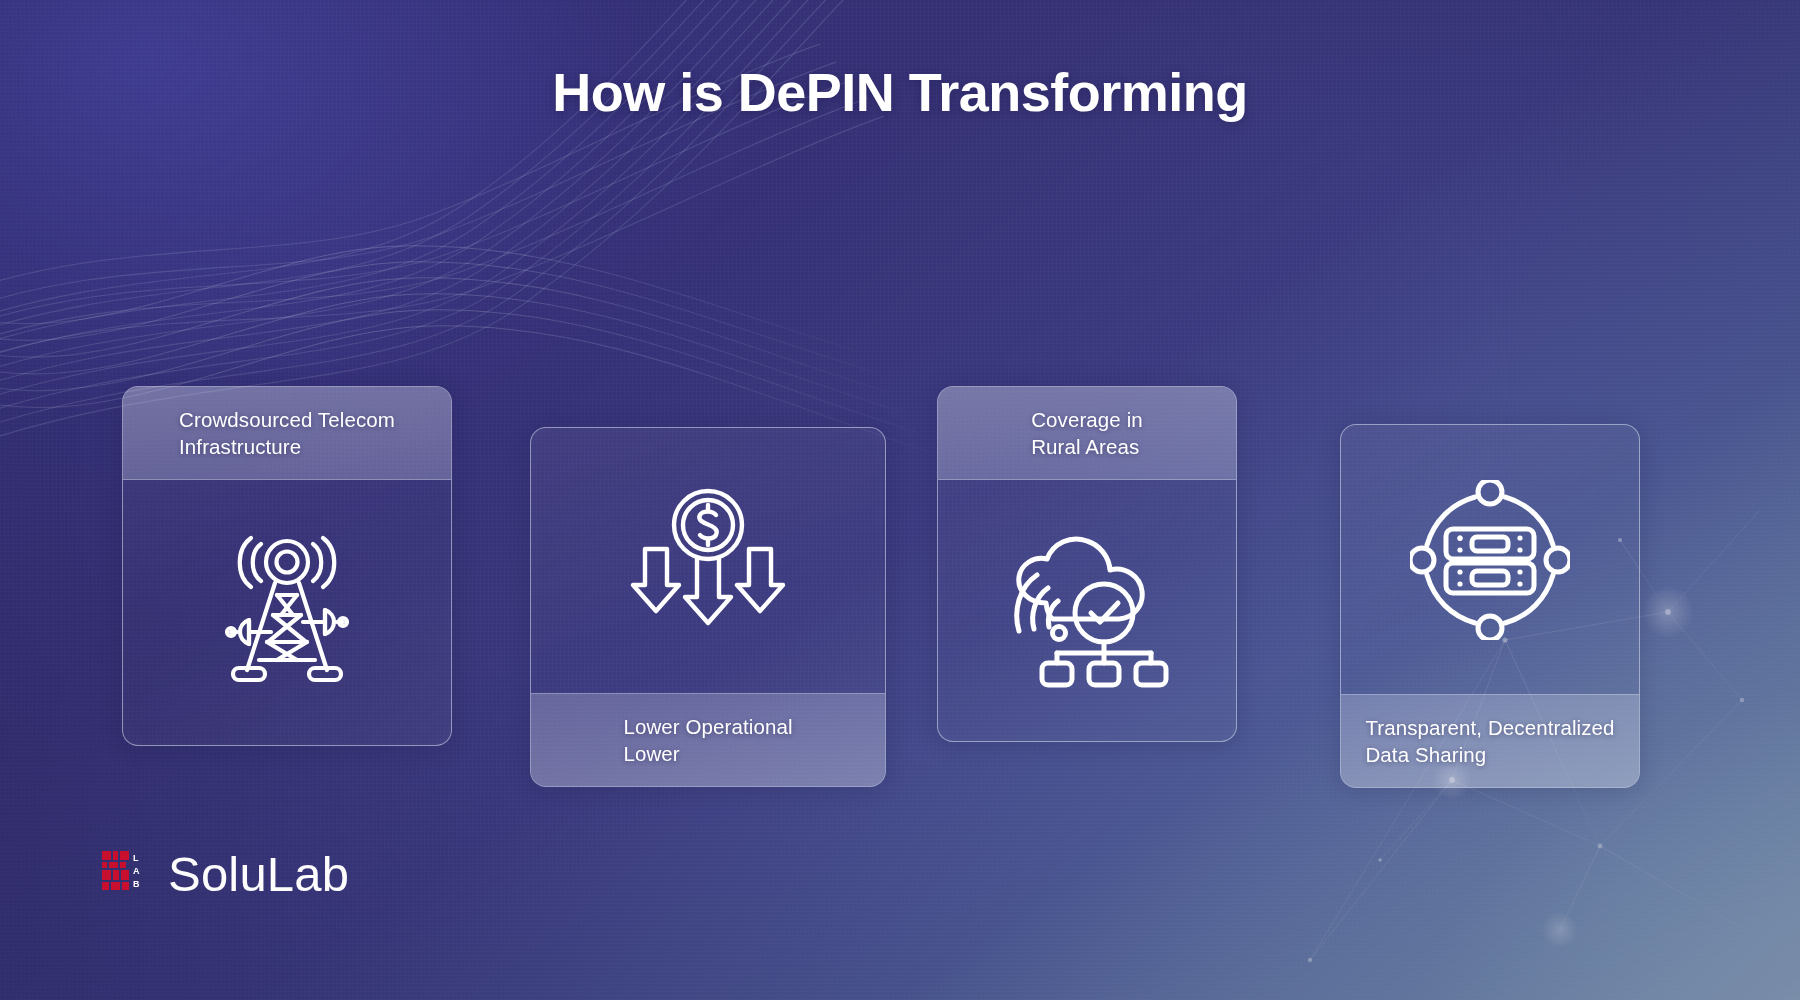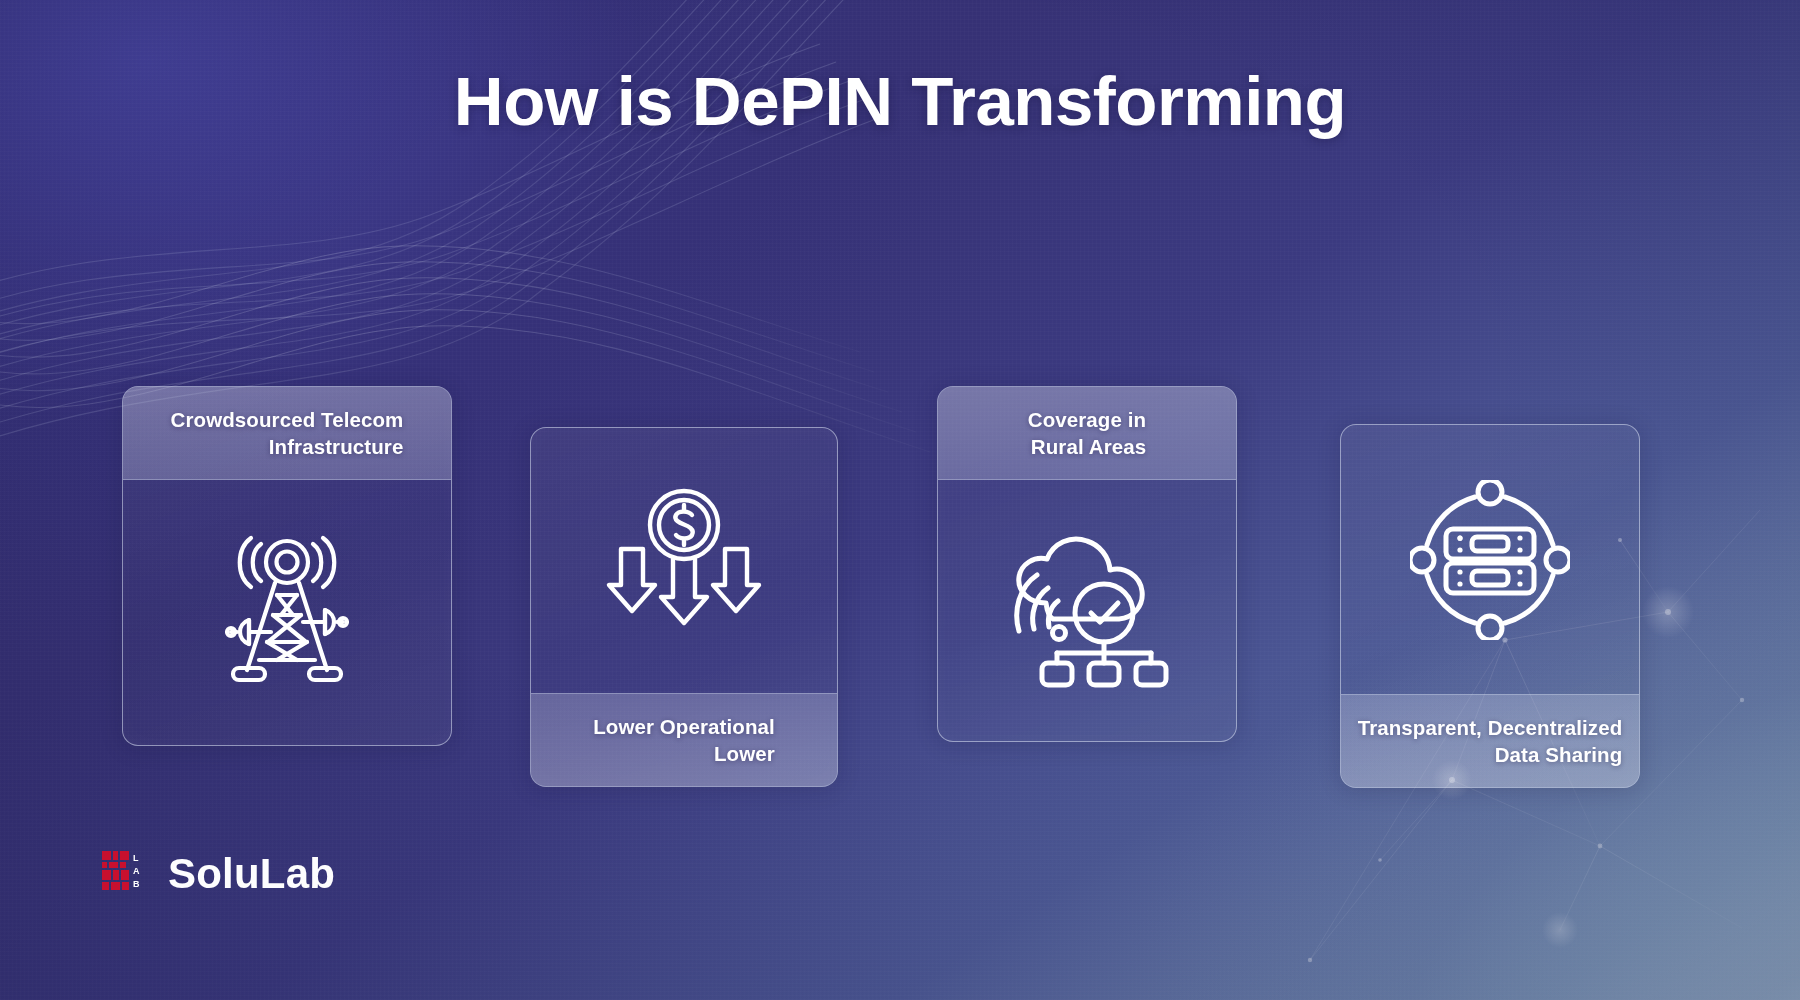--- a/index.html
+++ b/index.html
@@ -35,21 +35,21 @@
     background: radial-gradient(ellipse 1300px 820px at 50% 38%, rgba(0,0,0,0) 45%, rgba(20,16,60,0.22) 100%);
   }
 
   
   .title-wrap {
     position: absolute; left: 0; right: 0; top: 58px;
     text-align: center; z-index: 5;
   }
   .title-line {
     color: #ffffff;
-    font-size: 69px;
+    font-size: 54px;
     font-weight: bold;
     letter-spacing: -0.5px;
     line-height: 1.27;
     text-shadow: 0 2px 10px rgba(20,18,60,0.35);
   }
 
   
   .card {
     position: absolute;
     border-radius: 16px;
@@ -69,41 +69,41 @@
     display: flex; align-items: center; justify-content: center;
     padding: 13px 14px;
     min-height: 92px;
   }
   .card.footer-label .card-band {
     background: linear-gradient(0deg, rgba(236,240,250,0.30) 0%, rgba(226,232,247,0.25) 100%);
   }
   .card-band-text {
     color: #ffffff;
     font-size: 20.5px;
-    font-weight: bold;
+    font-weight: normal;
     line-height: 1.32;
-    text-align: right;
+    text-align: left;
     letter-spacing: 0.1px;
     text-shadow: 0 1px 5px rgba(22,18,60,0.4);
   }
   .card-divider {
     height: 1px; flex: 0 0 1px;
     background: rgba(222,230,245,0.5);
   }
   .card-body {
     flex: 1 1 auto;
     display: flex; align-items: center; justify-content: center;
     padding: 10px;
   }
   .card-body svg { display: block; }
 
   
   .logo { position: absolute; left: 100px; bottom: 100px; display: flex; align-items: center; gap: 16px; z-index: 6; }
   .logo-mark { width: 52px; height: 52px; }
-  .logo-text { color: #fdfdfe; font-size: 42px; font-weight: bold; letter-spacing: 0.2px; line-height: 1; }
+  .logo-text { color: #fdfdfe; font-size: 49px; font-weight: normal; letter-spacing: 0.2px; line-height: 1; }
 </style>
 </head>
 <body>
 
 <div id="stage">
 
   <div class="bg-base"></div>
   <div class="bg-grid"></div>
 
   <svg class="bg-svg" width="1800" height="1000" viewBox="0 0 1800 1000" aria-hidden="true">
@@ -229,21 +229,21 @@
 
         <path d="M114 78 C 126 82 126 98 114 102 Z"></path>
         <path d="M114 78 L 114 102"></path>
         <path d="M114 90 L 92 90"></path>
         <circle cx="132" cy="90" r="4"></circle>
         <path d="M126 90 L 132 90"></path>
       </svg>
     </div>
   </div>
 
-  <div class="card footer-label" style="left:530px; top:427px; width:308px; height:360px;">
+  <div class="card footer-label" style="left:530px; top:427px; width:356px; height:360px;">
     <div class="card-band">
       <div class="card-band-text">
         <span>Lower Operational</span><br>
         <span>Lower</span>
       </div>
     </div>
     <div class="card-divider"></div>
     <div class="card-body">
       <svg width="162" height="152" viewBox="0 0 162 152" fill="none" stroke="#ffffff" stroke-width="4.4" stroke-linecap="round" stroke-linejoin="round">
 

